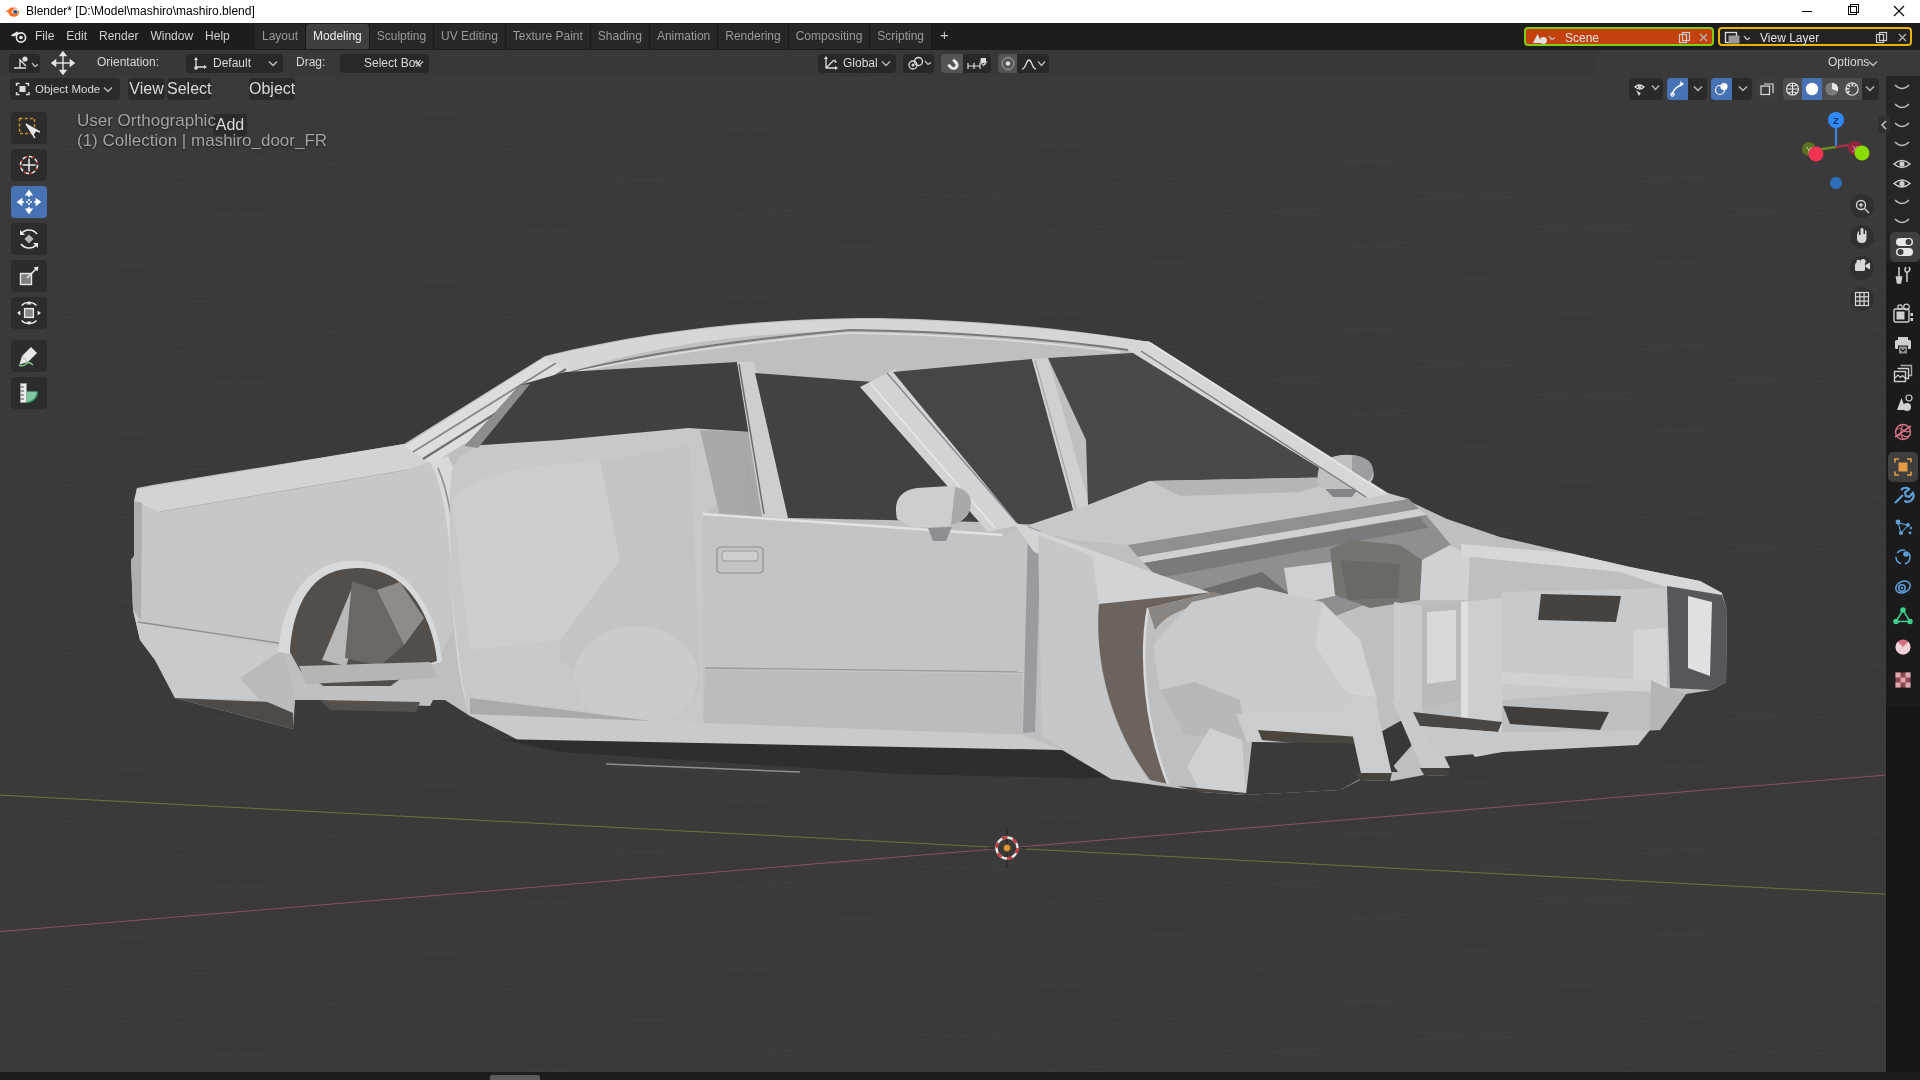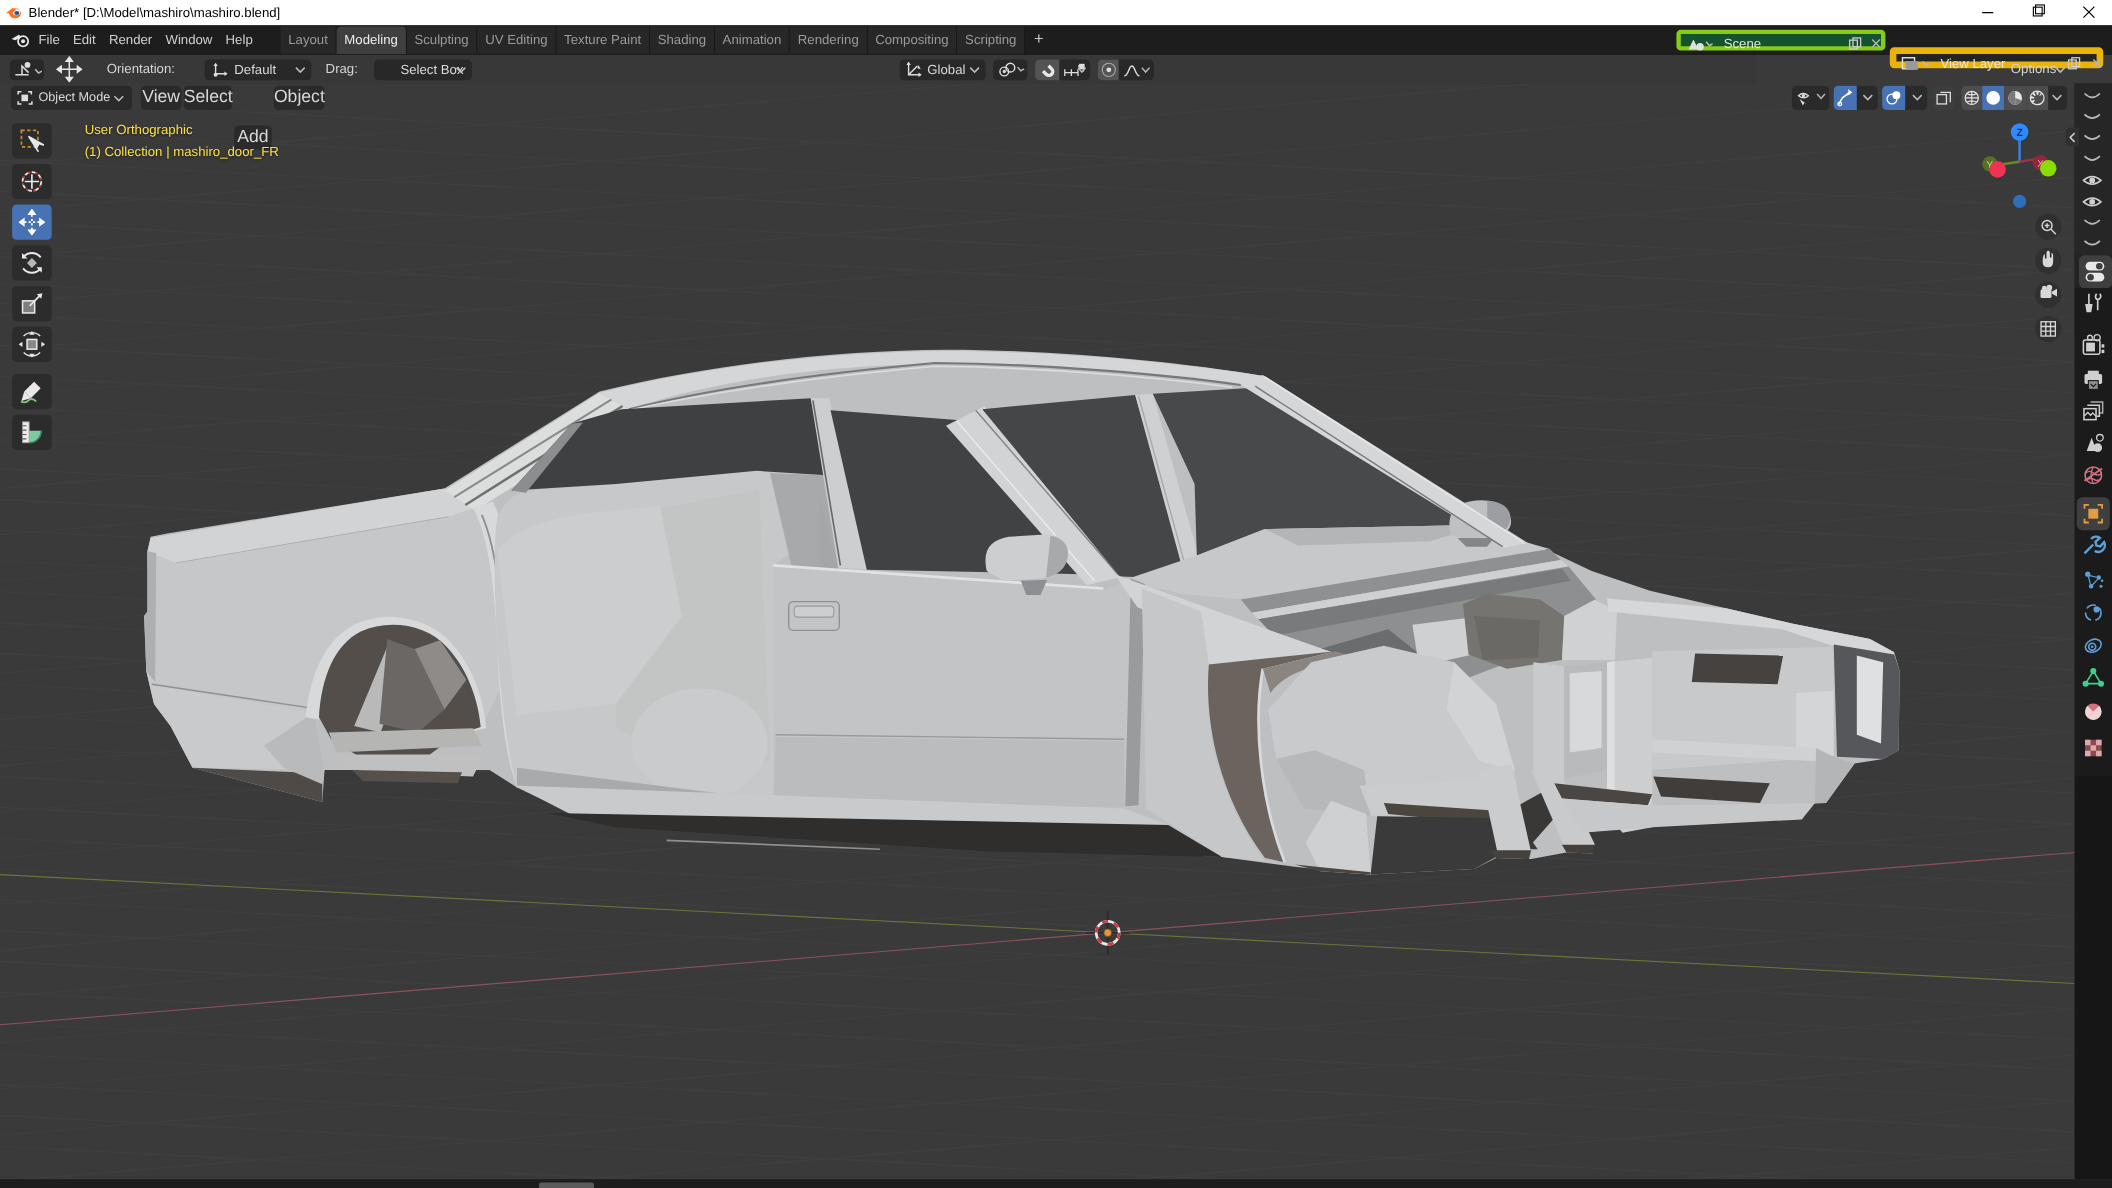--- a/index.html
+++ b/index.html
@@ -12,21 +12,21 @@
   #statusbar { position:absolute; left:0; top:1072px; width:1920px; height:8px; background:#1d1d1d; }
   #rightcol { position:absolute; left:1886px; top:76px; width:34px; height:996px; background:#202020; }
   .menuitem { display:inline-block; padding:0 5px; margin-right:2px; line-height:27px; color:#d0d0d0; }
   .tab { display:inline-block; padding:0 7px; line-height:25px; color:#9a9a9a; background:#272727; border-right:1px solid #191919; }
   .tab.active { background:#3f3f3f; color:#ececec; border-radius:4px 4px 0 0; }
   .pill { position:absolute; height:19px; background:#282828; border-radius:4px; color:#d9d9d9;
      font-size:12px; line-height:19px; }
   .hdrbtn { position:absolute; height:22px; background:rgba(40,40,40,0.85); border-radius:4px; color:#d9d9d9; font-size:16px; line-height:22px; text-align:center; }
   .toolbtn { position:absolute; left:11px; width:36px; height:32px; background:#2c2c2c; border-radius:4px; }
   .toolbtn.blue { background:#4772b3; }
-  .vplabel { position:absolute; color:#fde047; font-size:12px; text-shadow:0 1px 2px rgba(0,0,0,0.6); }
+  .vplabel { position:absolute; color:#a3a3a3; font-size:17px; text-shadow:0 1px 2px rgba(0,0,0,0.6); }
 </style>
 </head>
 <body>
 
 <svg id="vp" class="abs" style="left:0;top:76px" width="1886" height="996" viewBox="0 76 1886 996">
   <rect x="0" y="76" width="1886" height="996" fill="#3a3a3b"></rect>
   <g id="grid" stroke="#3f3f40" stroke-width="1">
     <line x1="0" y1="90" x2="1886" y2="189"></line>
     <line x1="0" y1="118" x2="1886" y2="217"></line>
     <line x1="0" y1="146" x2="1886" y2="245"></line>
@@ -286,35 +286,35 @@
     <circle cx="12" cy="10.5" r="1.8" fill="#e8e8e8"></circle>
     <path d="M1.5 8.5 L8 4.5 L10.5 6.5 L5 9.5 Z" fill="#e8e8e8"></path>
   </svg>
   <div style="position:absolute;left:30px;top:0px">
     <span class="menuitem">File</span><span class="menuitem">Edit</span><span class="menuitem">Render</span><span class="menuitem">Window</span><span class="menuitem">Help</span>
   </div>
   <div style="position:absolute;left:255px;top:1px">
     <span class="tab">Layout</span><span class="tab active">Modeling</span><span class="tab">Sculpting</span><span class="tab">UV Editing</span><span class="tab">Texture Paint</span><span class="tab">Shading</span><span class="tab">Animation</span><span class="tab">Rendering</span><span class="tab">Compositing</span><span class="tab">Scripting</span><span style="display:inline-block;padding:0 8px;color:#c8c8c8;font-size:15px;">+</span>
   </div>
 
-  <div class="abs" style="left:1524px;top:4px;width:190px;height:19px;background:#14532d;border:4px solid #84cc16;border-radius:4px;text-decoration:underline;">
+  <div class="abs" style="left:1524px;top:4px;width:190px;height:19px;background:#c2410c;border:2px solid #84cc16;border-radius:4px;text-decoration:underline;">
     <svg class="abs" style="left:3px;top:1px" width="26" height="16" viewBox="0 0 26 16">
       <path d="M4 13 L8.5 4 L13 13 Z" fill="#e0e0e0"></path>
       <circle cx="14.5" cy="10.5" r="3.4" fill="#e0e0e0"></circle>
       <path d="M20 6 l3 3.6 l3 -1.8" stroke="#bbb" stroke-width="1.4" fill="none"></path>
     </svg>
     <span style="position:absolute;left:39px;top:1px;font-size:12px;color:#e3e3e3;line-height:17px;">Scene</span>
     <svg class="abs" style="left:150px;top:2px" width="36" height="14" viewBox="0 0 36 14">
       <rect x="3.5" y="3.5" width="7" height="8" fill="none" stroke="#ccc" stroke-width="1.2"></rect>
       <rect x="6.5" y="1.5" width="7" height="8" fill="none" stroke="#ccc" stroke-width="1.2"></rect>
       <path d="M24 3 l7 7 M31 3 l-7 7" stroke="#b5b5b5" stroke-width="1.3"></path>
     </svg>
   </div>
 
-  <div class="abs" style="left:1718px;top:20px;width:194px;height:19px;background:#232323;border:6px solid #eab308;border-radius:4px;text-decoration:underline;">
+  <div class="abs" style="left:1718px;top:4px;width:194px;height:19px;background:#232323;border:2px solid #eab308;border-radius:4px;text-decoration:underline;">
     <svg class="abs" style="left:3px;top:1px" width="28" height="16" viewBox="0 0 28 16">
       <rect x="2.5" y="2.5" width="11" height="10" fill="none" stroke="#e0e0e0" stroke-width="1.3"></rect>
       <rect x="5.5" y="5.5" width="11" height="8" fill="#9a9a9a"></rect>
       <path d="M21 6 l3 3.6 l3 -1.8" stroke="#bbb" stroke-width="1.4" fill="none"></path>
     </svg>
     <span style="position:absolute;left:40px;top:1px;font-size:12px;color:#e3e3e3;line-height:17px;">View Layer</span>
     <svg class="abs" style="left:153px;top:2px" width="38" height="14" viewBox="0 0 38 14">
       <rect x="3.5" y="3.5" width="7" height="8" fill="none" stroke="#ccc" stroke-width="1.2"></rect>
       <rect x="6.5" y="1.5" width="7" height="8" fill="none" stroke="#ccc" stroke-width="1.2"></rect>
       <path d="M26 3 l7 7 M33 3 l-7 7" stroke="#b5b5b5" stroke-width="1.3"></path>

